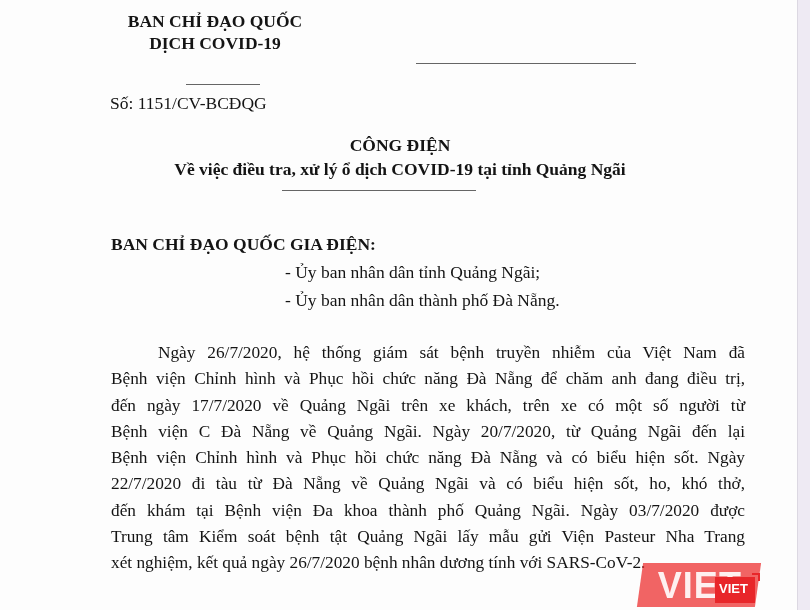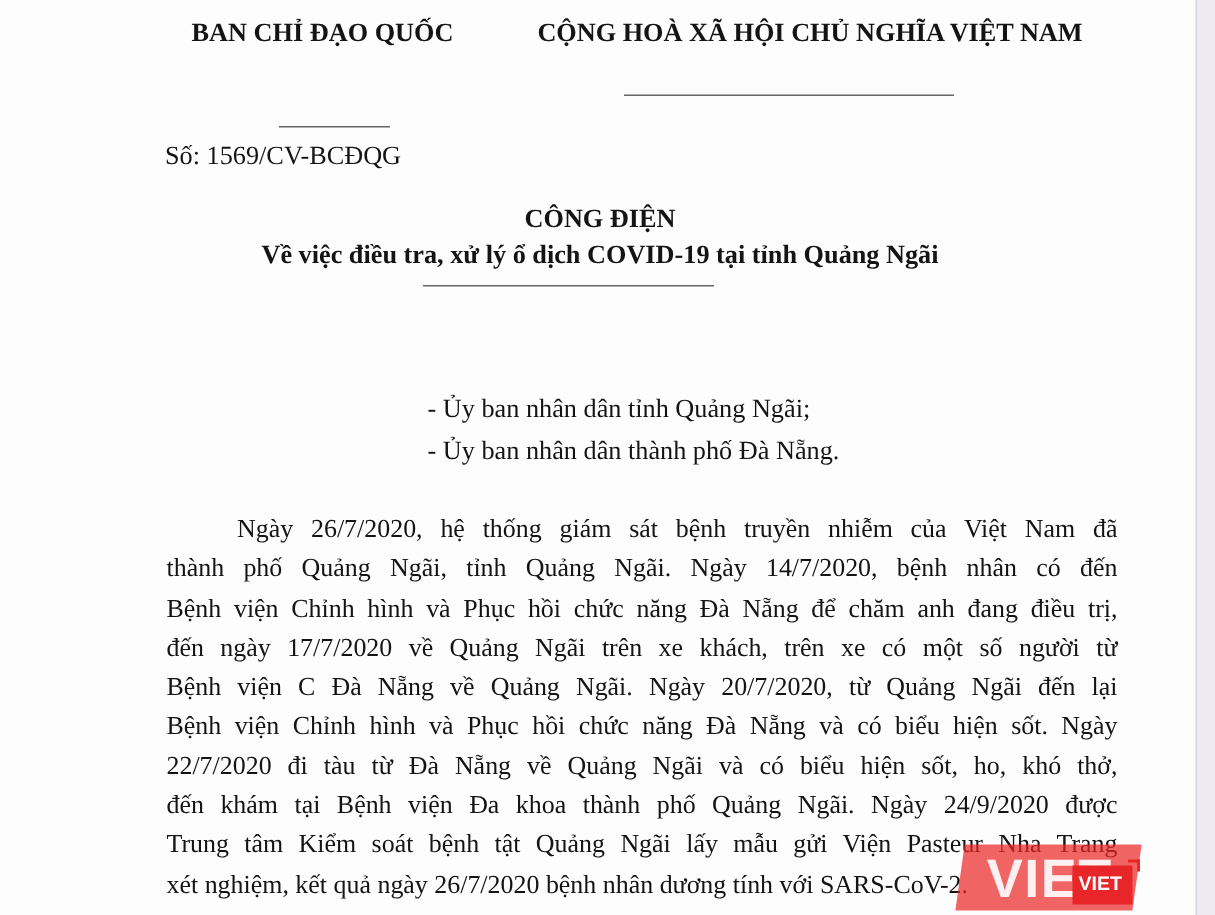--- a/index.html
+++ b/index.html
@@ -37,47 +37,47 @@
   .logo span { position:absolute; left:4px; top:4px; font-family:"Liberation Sans", sans-serif; font-weight:bold; font-size:13px; color:#fff; }
   .logo .corner { position:absolute; right:-5px; top:-4px; width:6px; height:6px; border-top:2px solid #e8262a; border-right:2px solid #e8262a; }
 </style>
 </head>
 <body>
 
 <div class="page">
 
   <div class="abs left-head bold c">
     <div>BAN CHỈ ĐẠO QUỐC</div>
+    <div>DỊCH COVID-19</div>
   </div>
   <div class="rule" style="left:186px; top:84px; width:74px;"></div>
-  <div class="abs so">Số: 1569/CV-BCĐQG</div>
+  <div class="abs so">Số: 1151/CV-BCĐQG</div>
 
   <div class="abs right-head bold c">
-    <div>CỘNG HOÀ XÃ HỘI CHỦ NGHĨA VIỆT NAM</div>
   </div>
   <div class="rule" style="left:416px; top:63px; width:220px;"></div>
 
   <div class="abs title bold c">
     <div>CÔNG ĐIỆN</div>
     <div>Về việc điều tra, xử lý ổ dịch COVID-19 tại tỉnh Quảng Ngãi</div>
   </div>
   <div class="rule" style="left:282px; top:190px; width:194px;"></div>
 
+  <div class="abs recipient bold">BAN CHỈ ĐẠO QUỐC GIA ĐIỆN:</div>
   <div class="abs to1">- Ủy ban nhân dân tỉnh Quảng Ngãi;</div>
   <div class="abs to2">- Ủy ban nhân dân thành phố Đà Nẵng.</div>
 
   <div class="body">
     <span class="line indent">Ngày 26/7/2020, hệ thống giám sát bệnh truyền nhiễm của Việt Nam đã</span>
-    <span class="line">thành phố Quảng Ngãi, tỉnh Quảng Ngãi. Ngày 14/7/2020, bệnh nhân có đến</span>
     <span class="line">Bệnh viện Chỉnh hình và Phục hồi chức năng Đà Nẵng để chăm anh đang điều trị,</span>
     <span class="line">đến ngày 17/7/2020 về Quảng Ngãi trên xe khách, trên xe có một số người từ</span>
     <span class="line">Bệnh viện C Đà Nẵng về Quảng Ngãi. Ngày 20/7/2020, từ Quảng Ngãi đến lại</span>
     <span class="line">Bệnh viện Chỉnh hình và Phục hồi chức năng Đà Nẵng và có biểu hiện sốt. Ngày</span>
     <span class="line">22/7/2020 đi tàu từ Đà Nẵng về Quảng Ngãi và có biểu hiện sốt, ho, khó thở,</span>
-    <span class="line">đến khám tại Bệnh viện Đa khoa thành phố Quảng Ngãi. Ngày 24/9/2020 được</span>
+    <span class="line">đến khám tại Bệnh viện Đa khoa thành phố Quảng Ngãi. Ngày 03/7/2020 được</span>
     <span class="line">Trung tâm Kiểm soát bệnh tật Quảng Ngãi lấy mẫu gửi Viện Pasteur Nha Trang</span>
     <span class="line last">xét nghiệm, kết quả ngày 26/7/2020 bệnh nhân dương tính với SARS-CoV-2.</span>
   </div>
 
   <div class="watermark">
     <span>VIET</span>
   </div>
   <div class="logo">
     <span>VIET</span>
     <div class="corner"></div>

